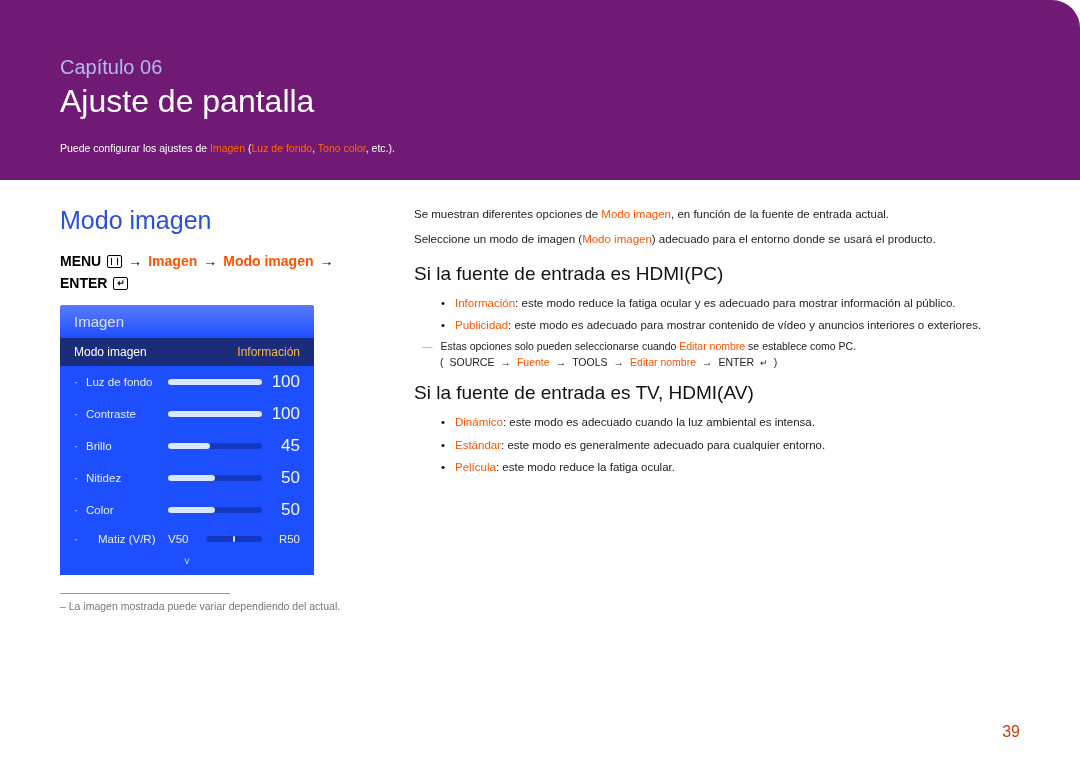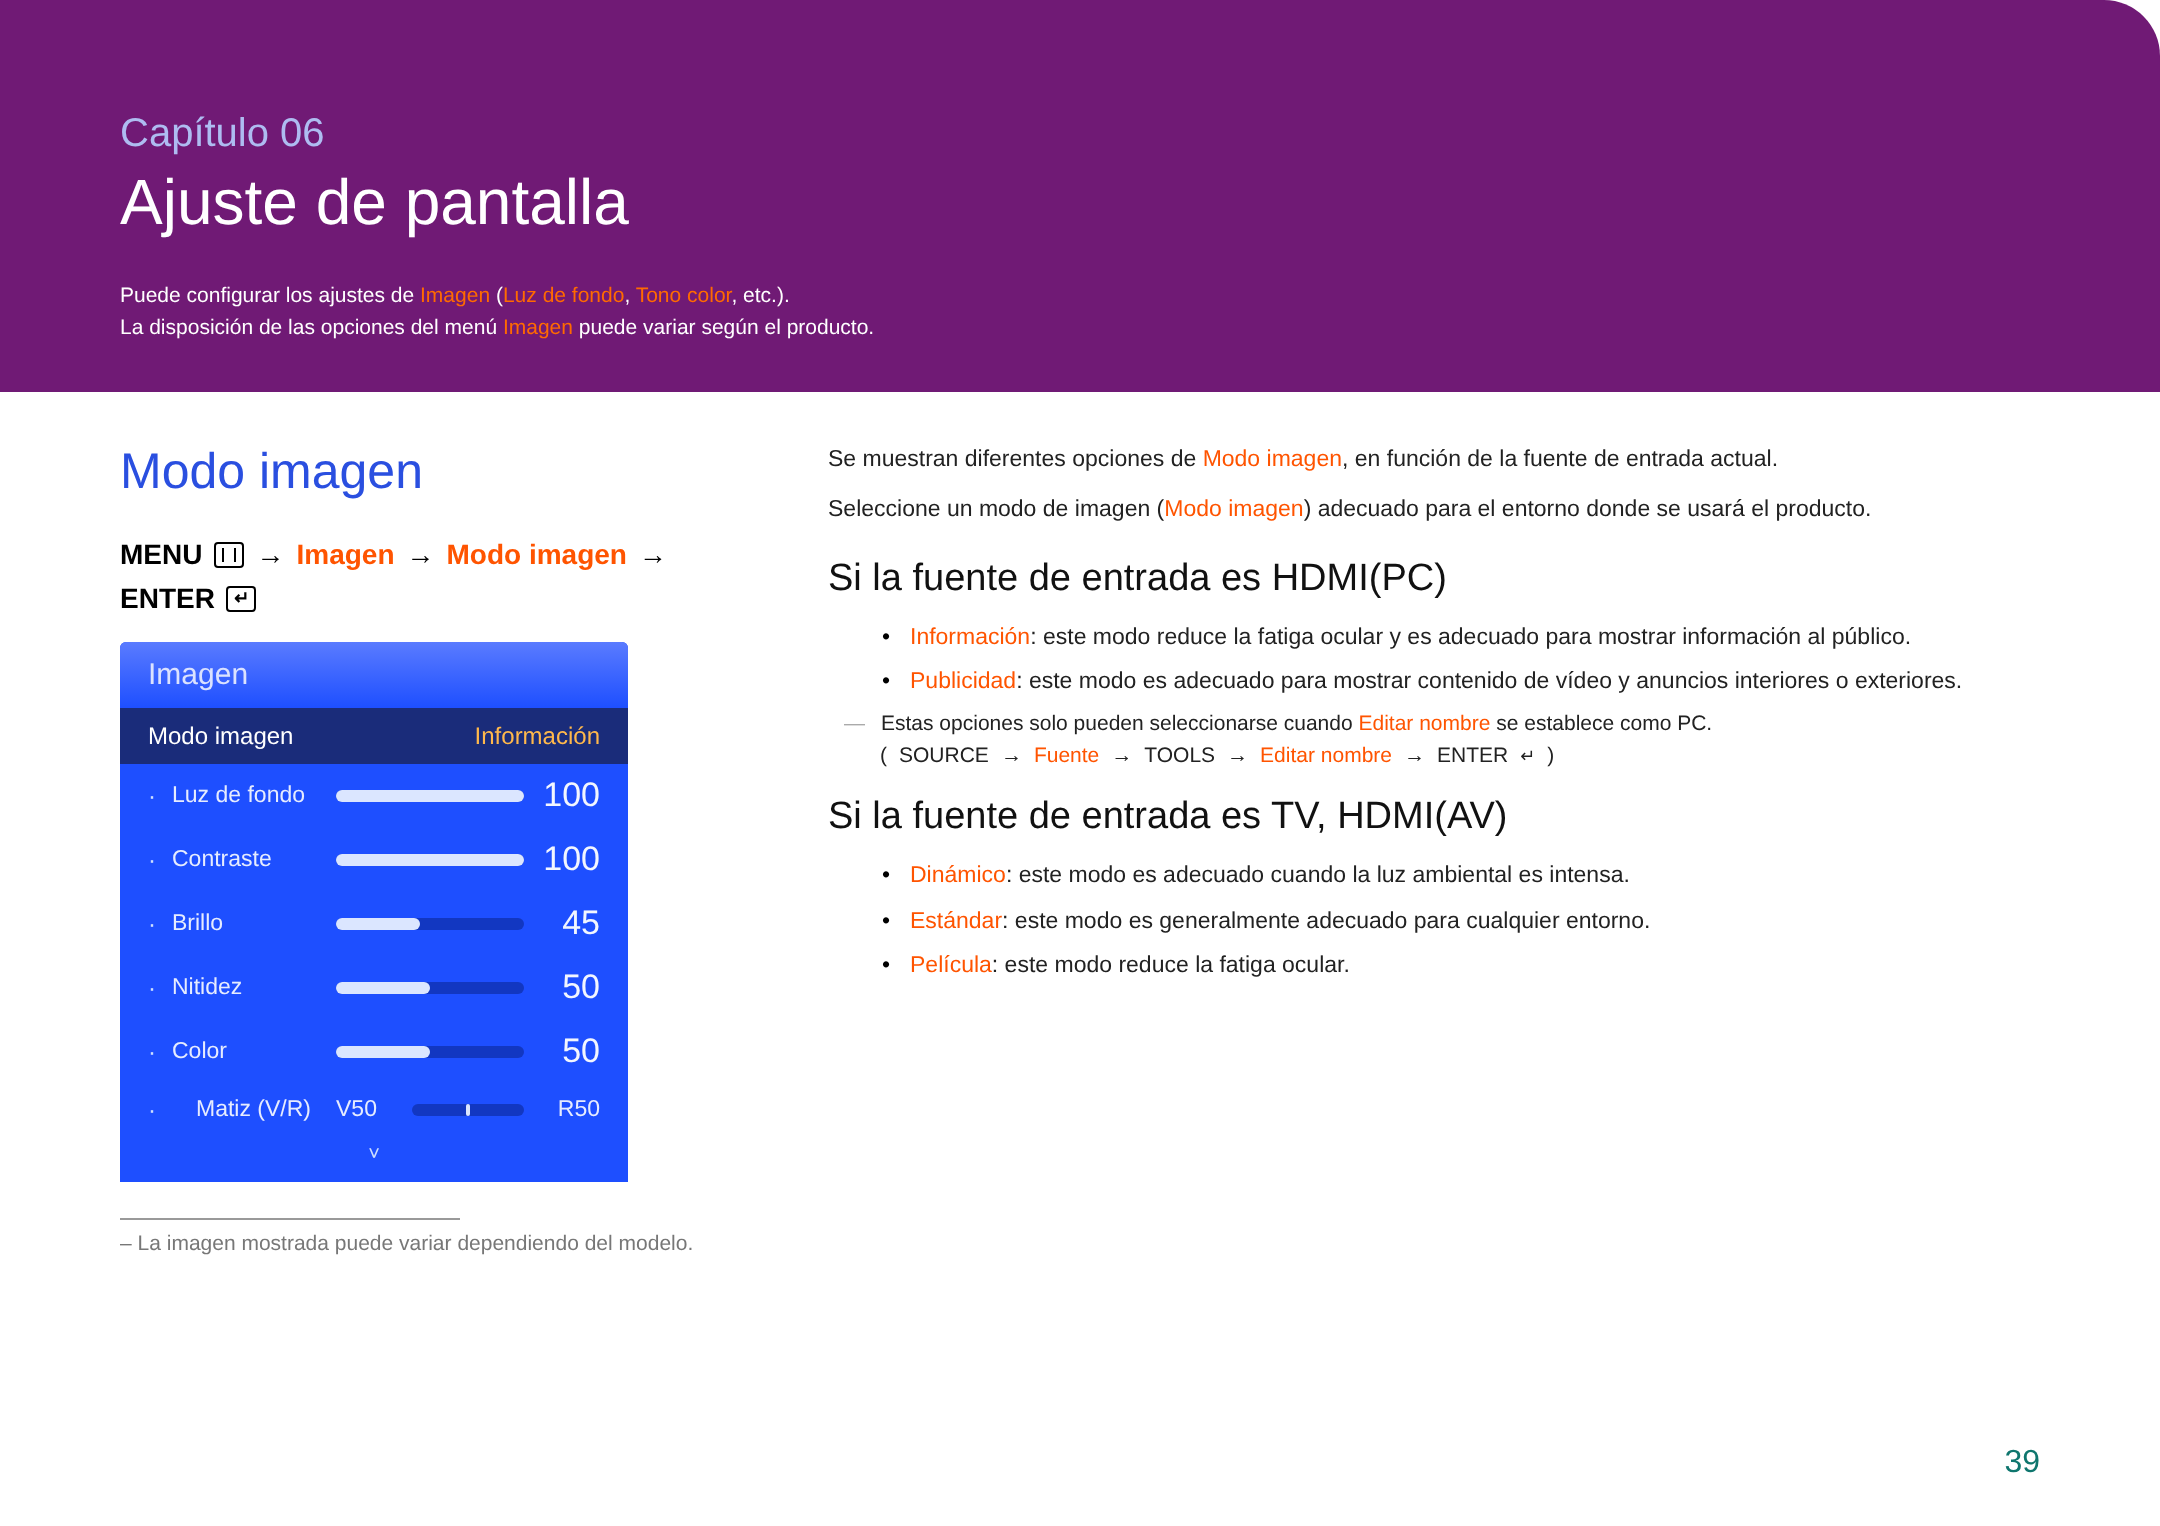--- a/index.html
+++ b/index.html
@@ -80,34 +80,31 @@
   .right p { margin-bottom: 8px; line-height: 1.5; }
   .right .orange { color: #ff5400; }
   .right .sub-title { font-size: 19px; font-weight: 400; color: #111; margin: 14px 0 10px 0; }
   .right ul { list-style: none; padding-left: 22px; }
   .right ul li { position: relative; margin-bottom: 6px; line-height: 1.45; margin-left: 19px; }
   .right ul li::before { content: "•"; position: absolute; left: -14px; color: #000; }
   .note-line { font-size: 10.5px; display:flex; gap:8px; padding-left: 8px; margin-bottom: 4px; margin-top: 4px;}
   .note-line .dash { color: #aaa; font-weight:400; }
   .pathline { font-size: 10.5px; padding-left: 26px; margin-bottom: 14px; display:flex; align-items:center; gap:6px; flex-wrap:wrap;}
   .pathline .orange { color: #ff5400; }
-  .page-num { position:absolute; bottom: 22px; right: 60px; font-size: 16px; color: #0f766e; }
+  .page-num { position:absolute; bottom: 22px; right: 60px; font-size: 16px; color: #c2410c; }
 </style>
 </head>
 <body>
 
 <div class="page">
   <div class="header-banner">
     <div class="chapter-label">Capítulo 06</div>
     <div class="chapter-title">Ajuste de pantalla</div>
     <div class="intro-line">
       <span>Puede configurar los ajustes de </span><span class="hl-orange">Imagen</span><span> (</span><span class="hl-orange">Luz de fondo</span><span>, </span><span class="hl-orange">Tono color</span><span>, etc.).</span>
-    </div>
-    <div class="intro-line">
-      <span>La disposición de las opciones del menú </span><span class="hl-orange">Imagen</span><span> puede variar según el producto.</span>
     </div>
   </div>
 
   <div class="content">
     <div class="left">
       <div class="section-title">Modo imagen</div>
       <div class="breadcrumb">
         <span>MENU</span>
         <span class="icon-box menu"></span>
         <span>→</span>
@@ -174,21 +171,21 @@
           <span class="bar">
               <span class="fill"></span>
             </span>
           <span class="r50">R50</span>
         </div>
         <div class="osd-caret">˅</div>
       </div>
 
       <div class="hr"></div>
       <div class="footnote">
-        <span>– </span><span>La imagen mostrada puede variar dependiendo del modelo.</span>
+        <span>– </span><span>La imagen mostrada puede variar dependiendo del actual.</span>
       </div>
     </div>
 
     <div class="right">
       <p>
         <span>Se muestran diferentes opciones de </span><span class="orange">Modo imagen</span><span>, en función de la fuente de entrada actual.</span>
       </p>
       <p>
         <span>Seleccione un modo de imagen (</span><span class="orange">Modo imagen</span><span>) adecuado para el entorno donde se usará el producto.</span>
       </p>

